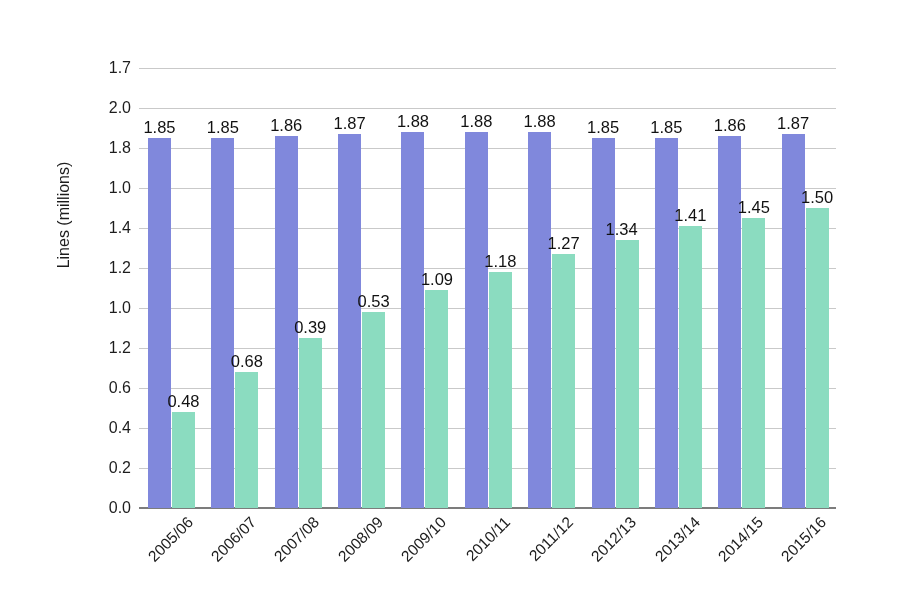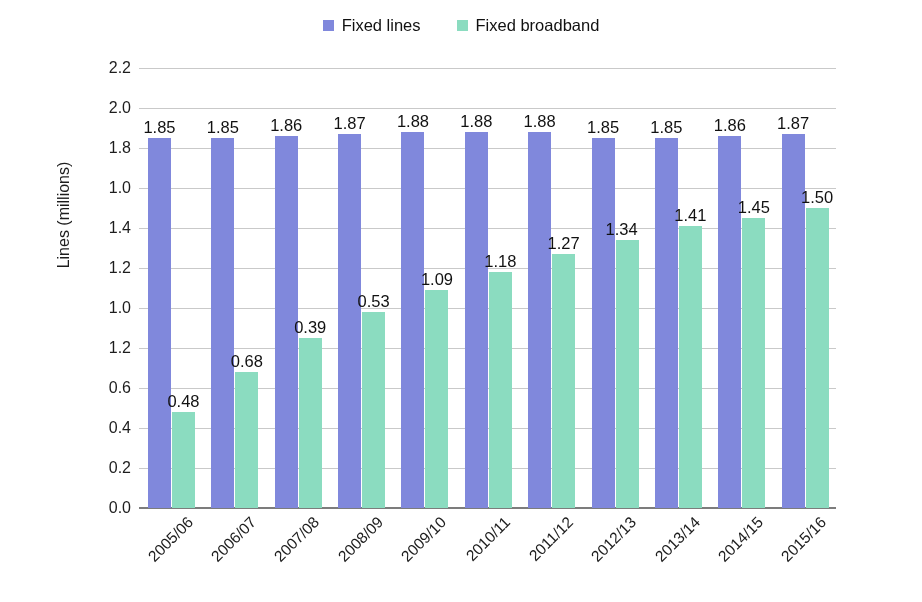--- a/index.html
+++ b/index.html
@@ -153,35 +153,25 @@
     top: 514px;
     width: 697px;
     height: 88px;
   }
 </style>
 </head>
 <body>
 
 <div id="chart-root">
 
-  <div class="legend" id="legend">
-      <div class="legend-item">
-        <span class="legend-swatch" style="background: rgb(128, 136, 220);"></span>
-        <span class="legend-label">Fixed lines</span>
-      </div>
-      <div class="legend-item">
-        <span class="legend-swatch" style="background: rgb(139, 220, 192);"></span>
-        <span class="legend-label">Fixed broadband</span>
-      </div>
-    </div>
 
   <div class="y-axis-title">Lines (millions)</div>
 
   <div class="y-labels-wrap" id="y-labels">
-      <div class="y-tick-label" style="top: 0px;">2.2</div>
+      <div class="y-tick-label" style="top: 0px;">1.7</div>
       <div class="y-tick-label" style="top: 40px;">2.0</div>
       <div class="y-tick-label" style="top: 80px;">1.8</div>
       <div class="y-tick-label" style="top: 120px;">1.0</div>
       <div class="y-tick-label" style="top: 160px; text-align: right;">1.4</div>
       <div class="y-tick-label" style="top: 200px;">1.2</div>
       <div class="y-tick-label" style="top: 240px;">1.0</div>
       <div class="y-tick-label" style="top: 280px;">1.2</div>
       <div class="y-tick-label" style="top: 320px;">0.6</div>
       <div class="y-tick-label" style="top: 360px;">0.4</div>
       <div class="y-tick-label" style="top: 400px;">0.2</div>

